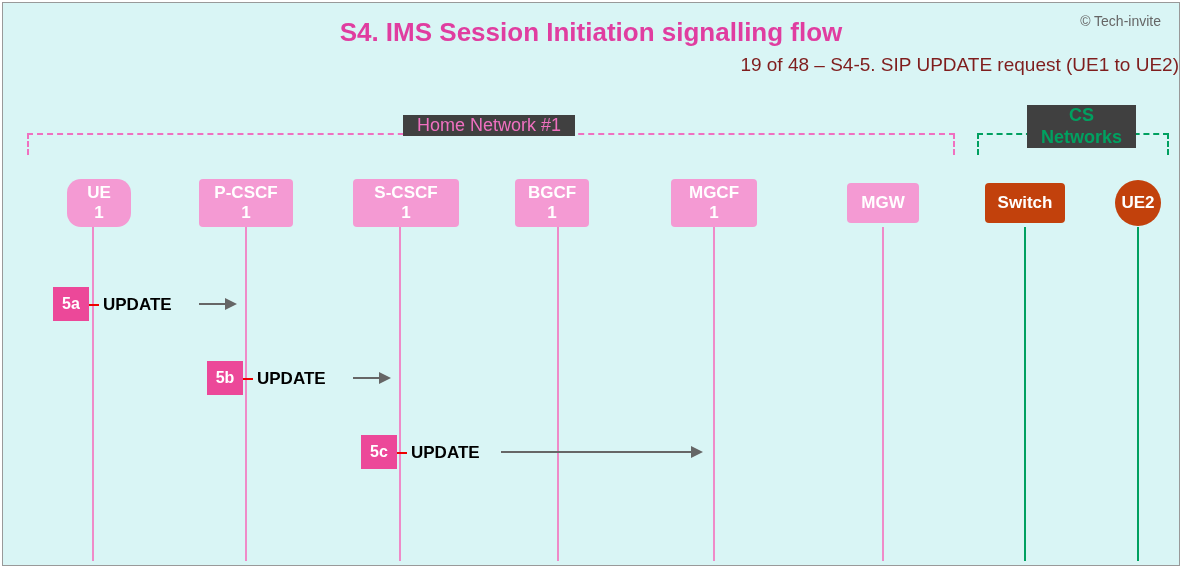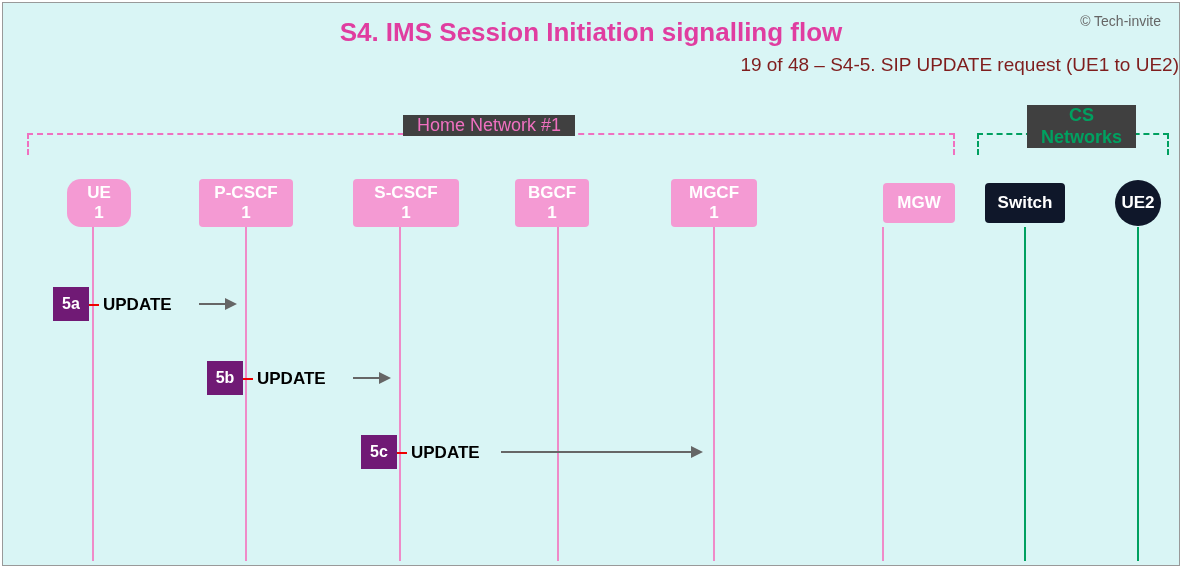--- a/index.html
+++ b/index.html
@@ -79,28 +79,28 @@
     align-items: center;
     justify-content: center;
     font-size: 17px;
     font-weight: bold;
     color: #fff;
     border-radius: 4px;
     line-height: 1.15;
     text-align: center;
   }
   .node-pink  { background: #f49ad3; }
-  .node-green { background: #0f172a; }
+  .node-green { background: #c2410c; }
   .node-ue1   { border-radius: 14px; }
   .node-ue2   { border-radius: 50%; width: 46px; height: 46px; top: 177px; }
 
   
   .step {
     position: absolute;
-    background: #701a75;
+    background: #ec4899;
     color: #fff;
     font-weight: bold;
     font-size: 16px;
     width: 36px; height: 34px;
     display: flex; align-items: center; justify-content: center;
   }
   .step::after {
     
     content: "";
     position: absolute;
@@ -158,21 +158,21 @@
     <span>1</span>
   </div>
   <div class="node node-pink" style="left:512px; width:74px;">
     <span>BGCF</span>
     <span>1</span>
   </div>
   <div class="node node-pink" style="left:668px; width:86px;">
     <span>MGCF</span>
     <span>1</span>
   </div>
-  <div class="node node-pink" style="left:880px; width:72px; height:40px; top:180px;">
+  <div class="node node-pink" style="left:844px; width:72px; height:40px; top:180px;">
     <span>MGW</span>
   </div>
   <div class="node node-green" style="left:982px; width:80px; height:40px; top:180px;">
     <span>Switch</span>
   </div>
   <div class="node node-green node-ue2" style="left:1112px;">
     <span>UE2</span>
   </div>
 
   <div class="lifeline ll-pink" style="left:89px;"></div>

